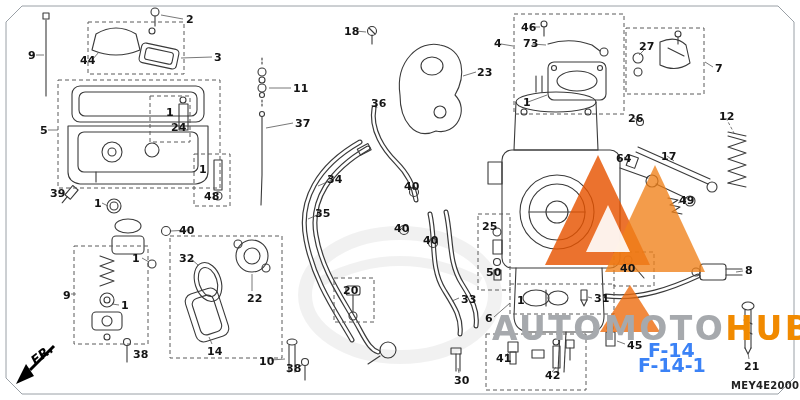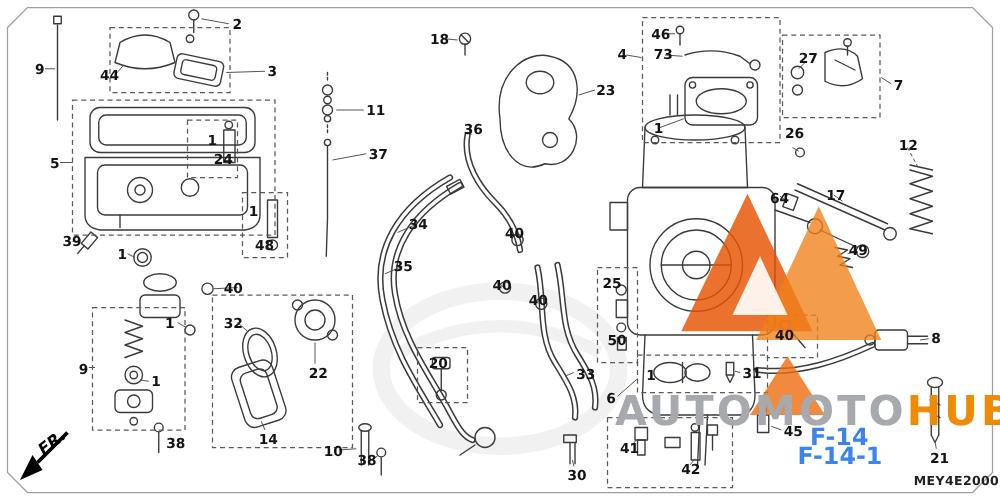--- a/index.html
+++ b/index.html
@@ -369,21 +369,21 @@
 <span class="co" style="left:639px;top:41px">27</span>
 <span class="co" style="left:715px;top:63px">7</span>
 <span class="co" style="left:477px;top:67px">23</span>
 <span class="co" style="left:293px;top:83px">11</span>
 <span class="co" style="left:371px;top:98px">36</span>
 <span class="co" style="left:166px;top:107px">1</span>
 <span class="co" style="left:171px;top:122px">24</span>
 <span class="co" style="left:295px;top:118px">37</span>
 <span class="co" style="left:719px;top:111px">12</span>
 <span class="co" style="left:40px;top:125px">5</span>
-<span class="co" style="left:628px;top:101px">26</span>
+<span class="co" style="left:628px;top:113px">26</span>
 <span class="co" style="left:616px;top:153px">64</span>
 <span class="co" style="left:661px;top:151px">17</span>
 <span class="co" style="left:199px;top:164px">1</span>
 <span class="co" style="left:204px;top:191px">48</span>
 <span class="co" style="left:50px;top:188px">39</span>
 <span class="co" style="left:327px;top:174px">34</span>
 <span class="co" style="left:404px;top:181px">40</span>
 <span class="co" style="left:679px;top:195px">49</span>
 <span class="co" style="left:315px;top:208px">35</span>
 <span class="co" style="left:94px;top:198px">1</span>

